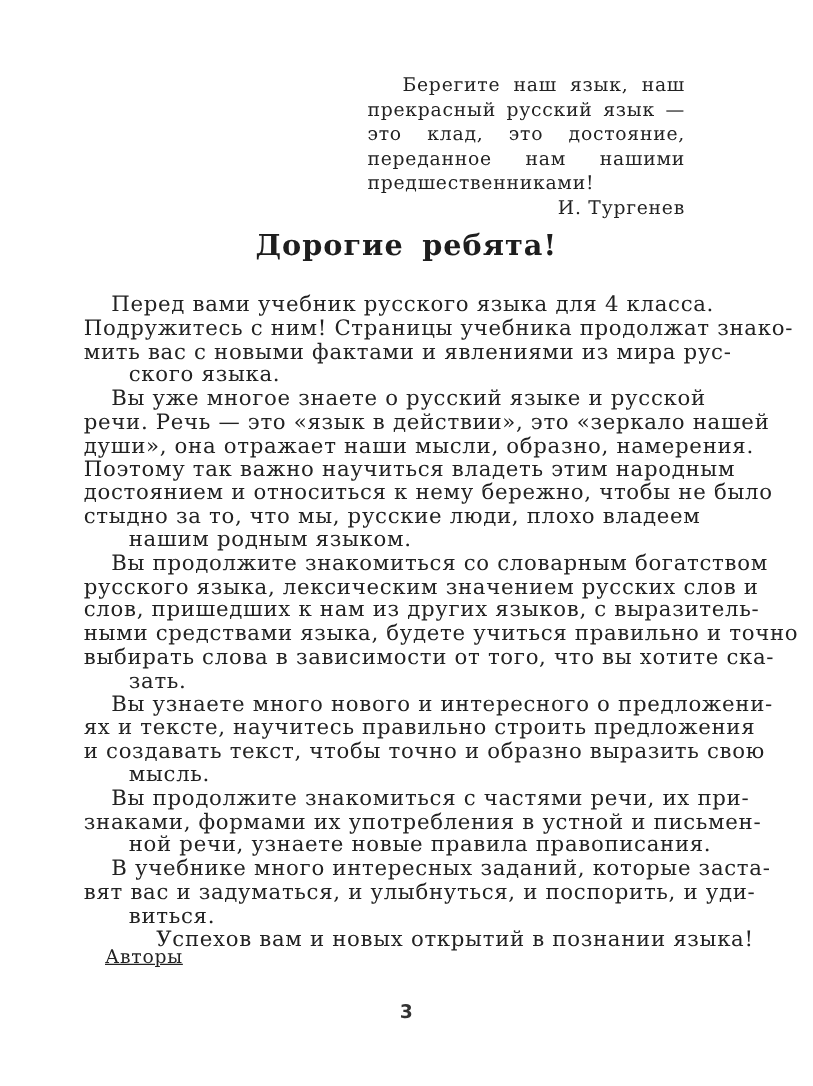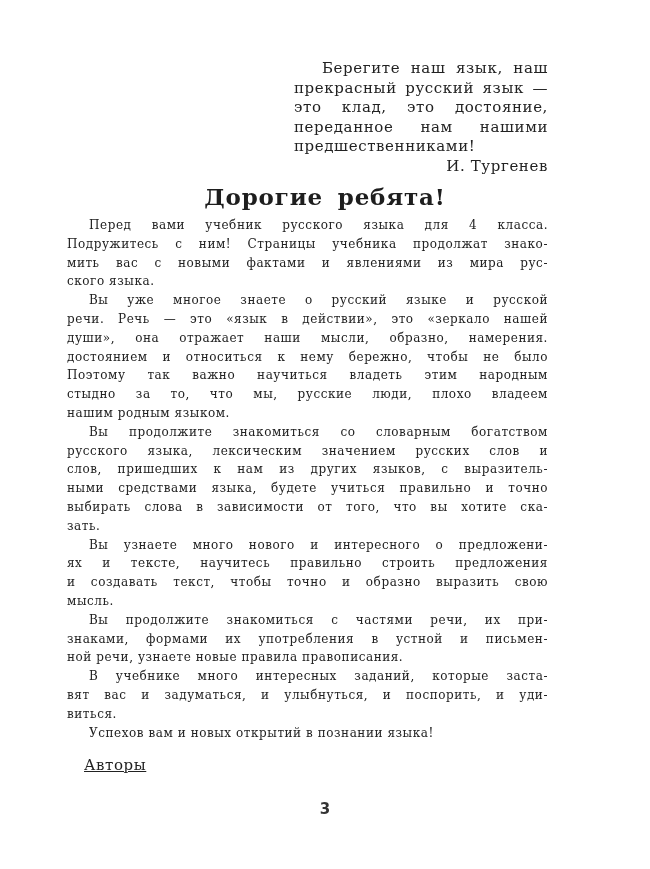--- a/index.html
+++ b/index.html
@@ -57,38 +57,39 @@
     text-align: center;
     font-size: 23px;
     font-weight: bold;
     letter-spacing: 0.8px;
     word-spacing: 6px;
     color: #1e1e1e;
   }
   .body-text {
     position: absolute;
     left: 67px;
-    top: 216px;
+    top: 235px;
     width: 481px;
-    font-size: 12px;
+    font-size: 17px;
     line-height: 18.8px;
     letter-spacing: 0.55px;
   }
   .body-text .line {
     display: block;
     white-space: nowrap;
     text-align: justify;
     text-align-last: justify;
     height: 18.8px;
   }
   .body-text .line.indent {
     padding-left: 22px;
   }
   .body-text .line.left {
     text-align-last: left;
+    margin-left: 36px;
   }
   .signature {
     position: absolute;
     left: 84px;
     top: 756px;
     width: 481px;
     text-align: left;
     font-size: 15px;
     letter-spacing: 0.6px;
     text-decoration: underline;
@@ -124,22 +125,22 @@
   <div class="body-text">
 
     <span class="line indent">Перед вами учебник русского языка для 4 класса.</span>
     <span class="line">Подружитесь с ним! Страницы учебника продолжат знако-</span>
     <span class="line">мить вас с новыми фактами и явлениями из мира рус-</span>
     <span class="line left">ского языка.</span>
 
     <span class="line indent">Вы уже многое знаете о русский языке и русской</span>
     <span class="line">речи. Речь — это «язык в действии», это «зеркало нашей</span>
     <span class="line">души», она отражает наши мысли, образно, намерения.</span>
+    <span class="line">Поэтому так важно научиться владеть этим народным</span>
     <span class="line">достоянием и относиться к нему бережно, чтобы не было</span>
-    <span class="line">Поэтому так важно научиться владеть этим народным</span>
     <span class="line">стыдно за то, что мы, русские люди, плохо владеем</span>
     <span class="line left">нашим родным языком.</span>
 
     <span class="line indent">Вы продолжите знакомиться со словарным богатством</span>
     <span class="line">русского языка, лексическим значением русских слов и</span>
     <span class="line">слов, пришедших к нам из других языков, с выразитель-</span>
     <span class="line">ными средствами языка, будете учиться правильно и точно</span>
     <span class="line">выбирать слова в зависимости от того, что вы хотите ска-</span>
     <span class="line left">зать.</span>
 

